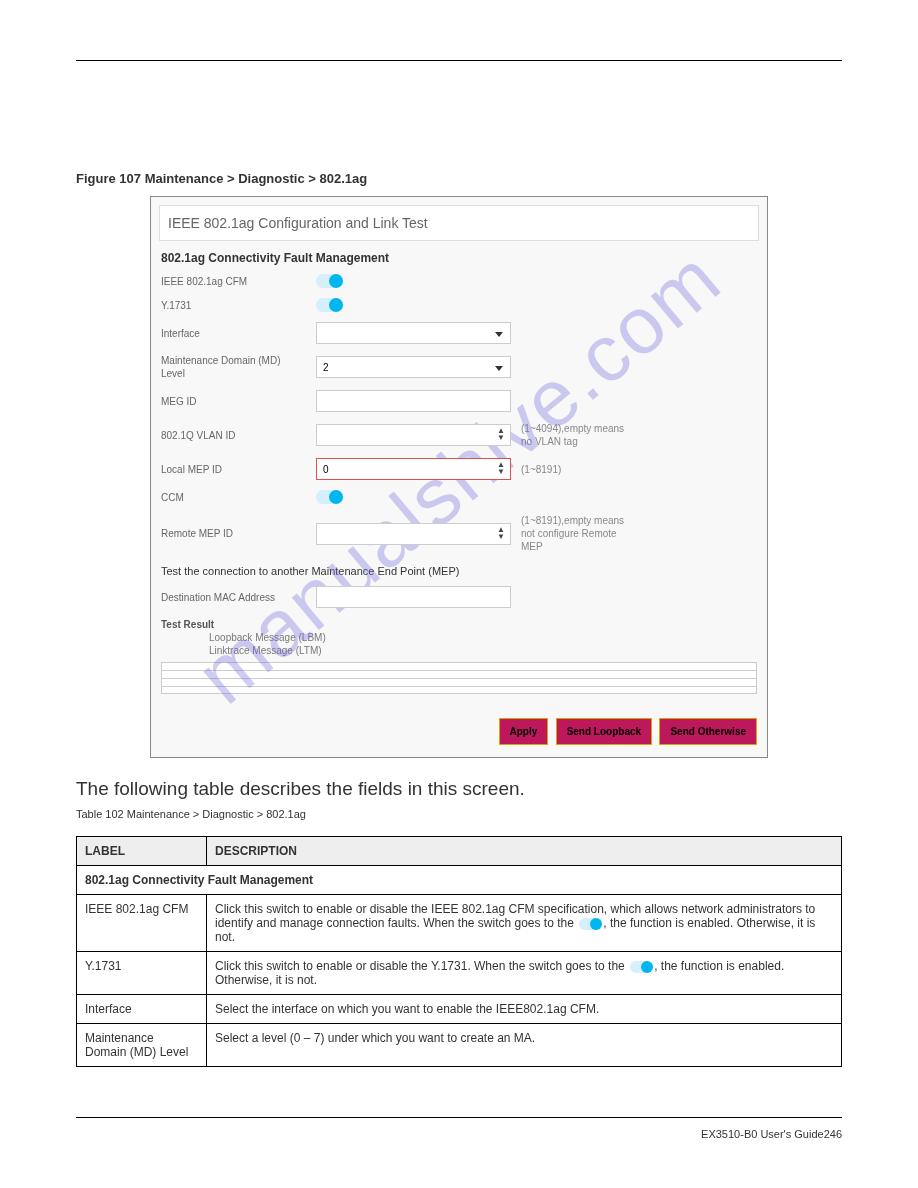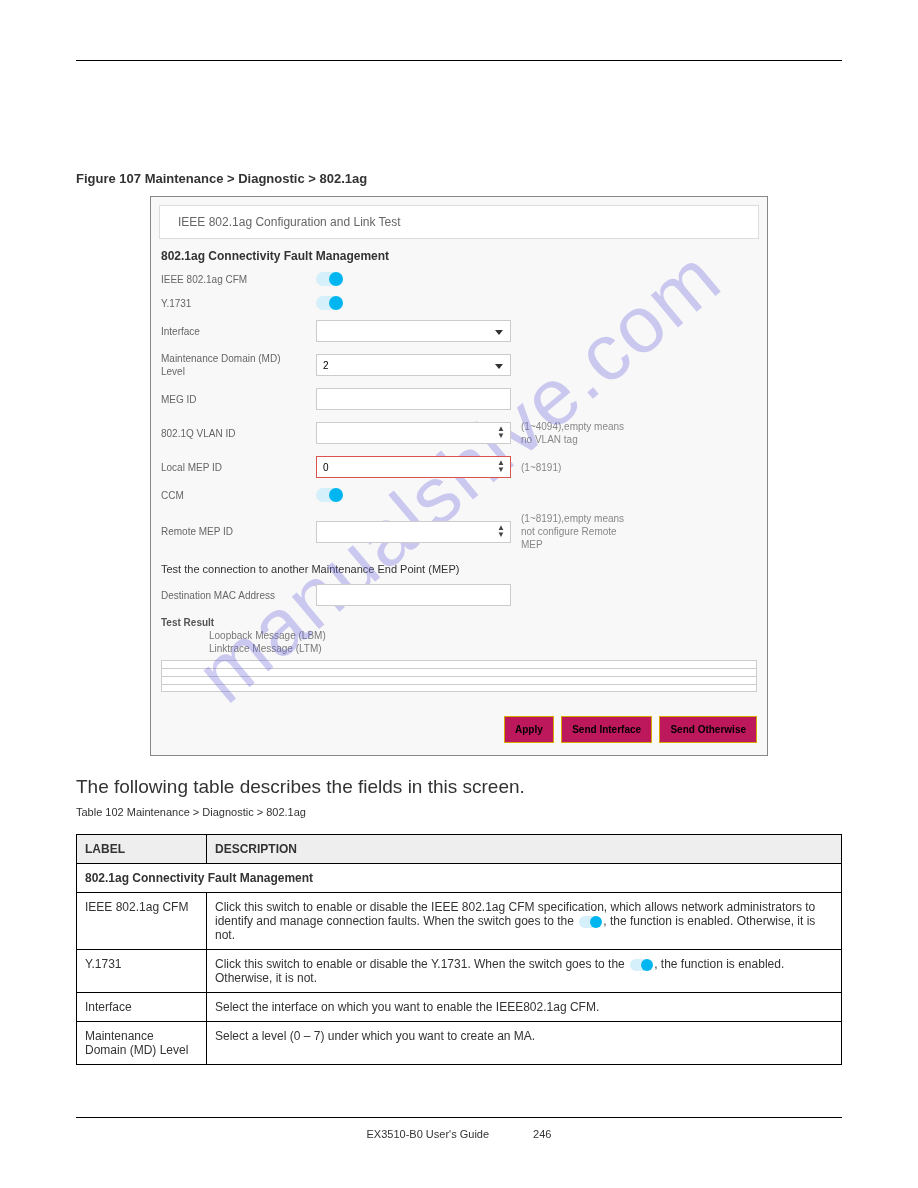--- a/index.html
+++ b/index.html
@@ -29,23 +29,23 @@
     border: 1px solid #888;
     background: #f8f8f8;
     margin: 0 auto;
     width: 618px;
     position: relative;
     overflow: hidden;
   }
   .config-tab {
     background: #fff;
     margin: 8px 8px 4px 8px;
-    padding: 9px 18px;
+    padding: 9px 8px;
     border: 1px solid #ddd;
-    font-size: 12px;
+    font-size: 14px;
     color: #666;
   }
   .section-title {
     font-weight: bold;
     font-size: 12px;
     margin: 10px 10px 4px 10px;
     color: #333;
   }
   .form-row {
     display: flex;
@@ -220,22 +220,21 @@
     bottom: 70px;
     left: 76px; right: 76px;
   }
   .footer {
     position: absolute;
     bottom: 48px;
     left: 76px; right: 76px;
     font-size: 11px;
     color: #333;
     display: flex;
-    justify-content: center;
-    gap: 44px;
+    justify-content: flex-end;
   }
 </style>
 </head>
 <body>
 
 <div class="page-content">
   <div class="top-rule"></div>
 
   <div class="figure-label">Figure 107  Maintenance &gt; Diagnostic &gt; 802.1ag</div>
 
@@ -329,21 +328,21 @@
     <div class="msg-line">Linktrace Message (LTM)</div>
 
     <div class="result-area">
       <div class="rline"></div>
         <div class="rline"></div>
         <div class="rline"></div>
     </div>
 
     <div class="button-bar">
       <span class="btn">Apply</span>
-      <span class="btn">Send Interface</span>
+      <span class="btn">Send Loopback</span>
       <span class="btn">Send Otherwise</span>
     </div>
   </div>
 
   <div class="intro-text">The following table describes the fields in this screen.</div>
   <div style="font-size:11px; margin-bottom:16px;">Table 102   Maintenance &gt; Diagnostic &gt; 802.1ag</div>
 
   <table class="desc">
     <tbody>
         <tr>

